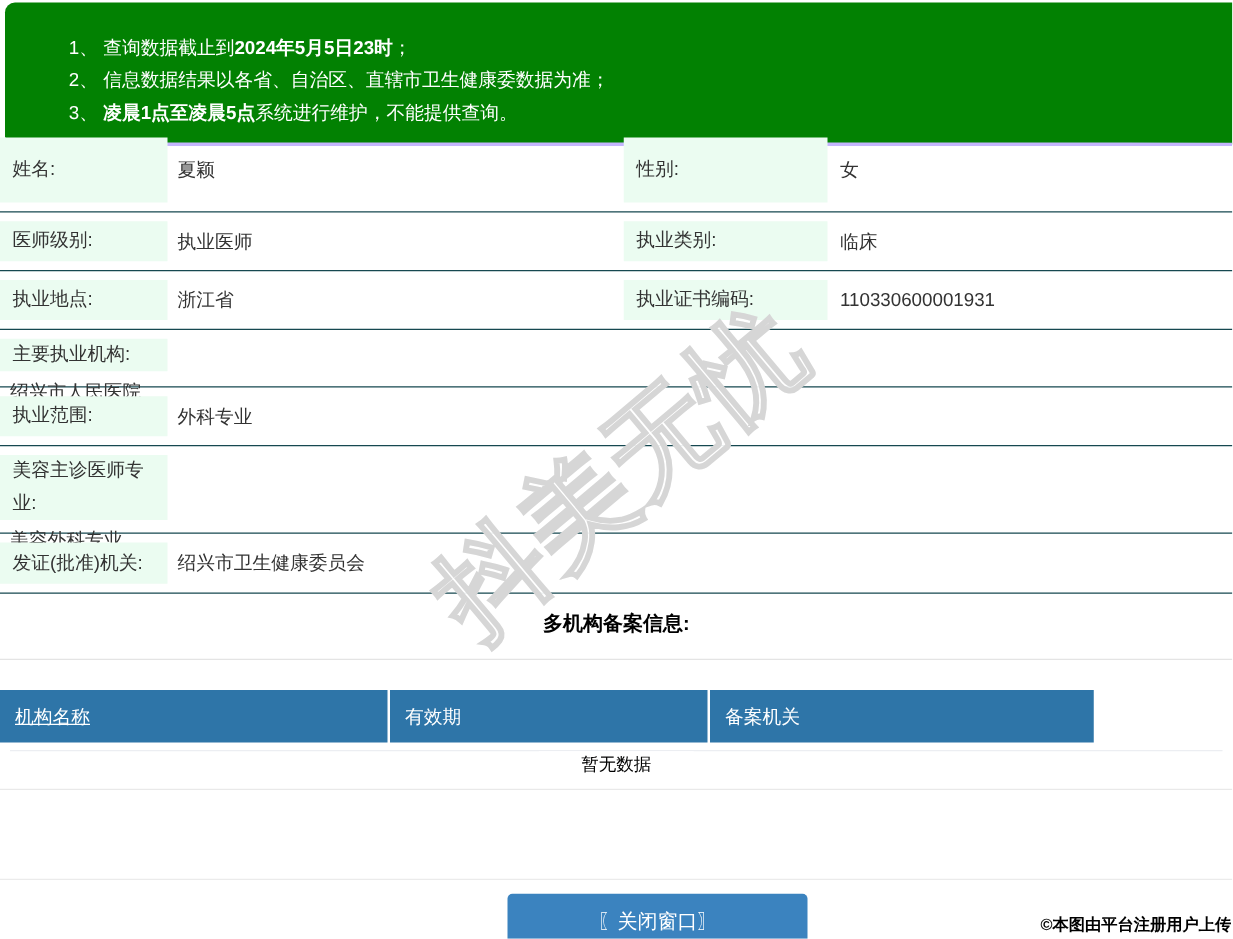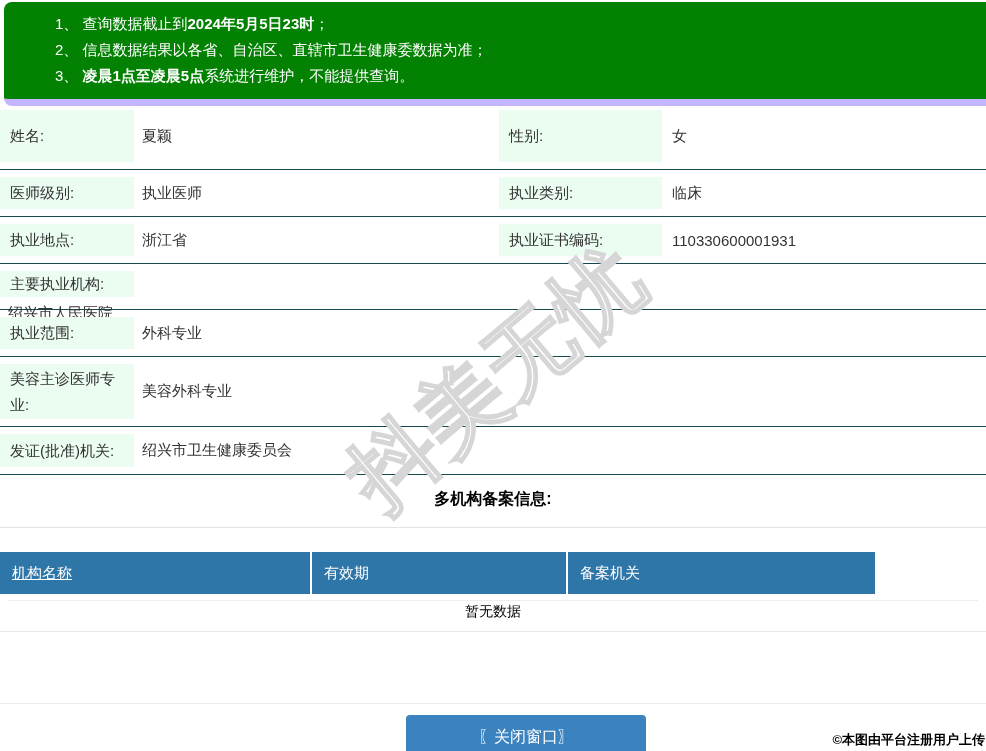--- a/index.html
+++ b/index.html
@@ -1,30 +1,30 @@
 <!DOCTYPE html>
 <html><head>
 <meta charset="utf-8">
 <style>
   html,body{margin:0;padding:0;background:#fff;}
   body{font-family:"Liberation Sans","DejaVu Sans",sans-serif;}
   #page{position:relative;width:986px;height:751px;overflow:hidden;background:#fff;}
 
   
   .banner{position:absolute;left:4px;top:2px;width:982px;height:97px;background:#028102;
-          border-radius:8px 0 0 8px;border-bottom:7px solid #c4b5fd;box-sizing:content-box;
-          color:#fff;font-size:15px;padding-top:0;}
+          border-radius:8px 0 0 8px;border-bottom:3px solid #c4b5fd;box-sizing:content-box;
+          color:#fff;font-size:15px;padding-top:15px;}
   .banner .bline{padding-left:51px;line-height:26px;height:26px;white-space:nowrap;}
   .banner .bline:first-child{margin-top:9px;}
   .banner b{font-weight:bold;}
 
   
   .info-table{position:absolute;left:0;top:103px;width:986px;}
   .irow{display:flex;border-bottom:1px solid #164850;box-sizing:border-box;font-size:15px;color:#333;}
-  .h67{height:67px;} .h47{height:47px;justify-content:flex-end;} .h46{height:46px;flex-direction:column;} .h70{height:70px;} .h48{height:48px;}
+  .h67{height:67px;} .h47{height:47px;justify-content:flex-end;} .h46{height:46px;flex-direction:column;} .h70{height:70px;flex-direction:column;} .h48{height:48px;}
   .lab{display:flex;}
   .w170{width:134px;} .w357{width:357px;} .w163{width:163px;} .grow{flex:1;}
   .lab-inner{margin:7px 0;background:#ebfcf1;flex:1;display:flex;align-items:center;padding-left:10px;}
   .labtxt{max-width:112px;line-height:26px;}
   .val{display:flex;align-items:center;padding-left:8px;}
   .val2{display:flex;align-items:center;padding-left:10px;}
 
   
   .section-title{position:absolute;left:0;top:489px;width:986px;text-align:center;
                  font-size:16px;font-weight:bold;color:#000;}

